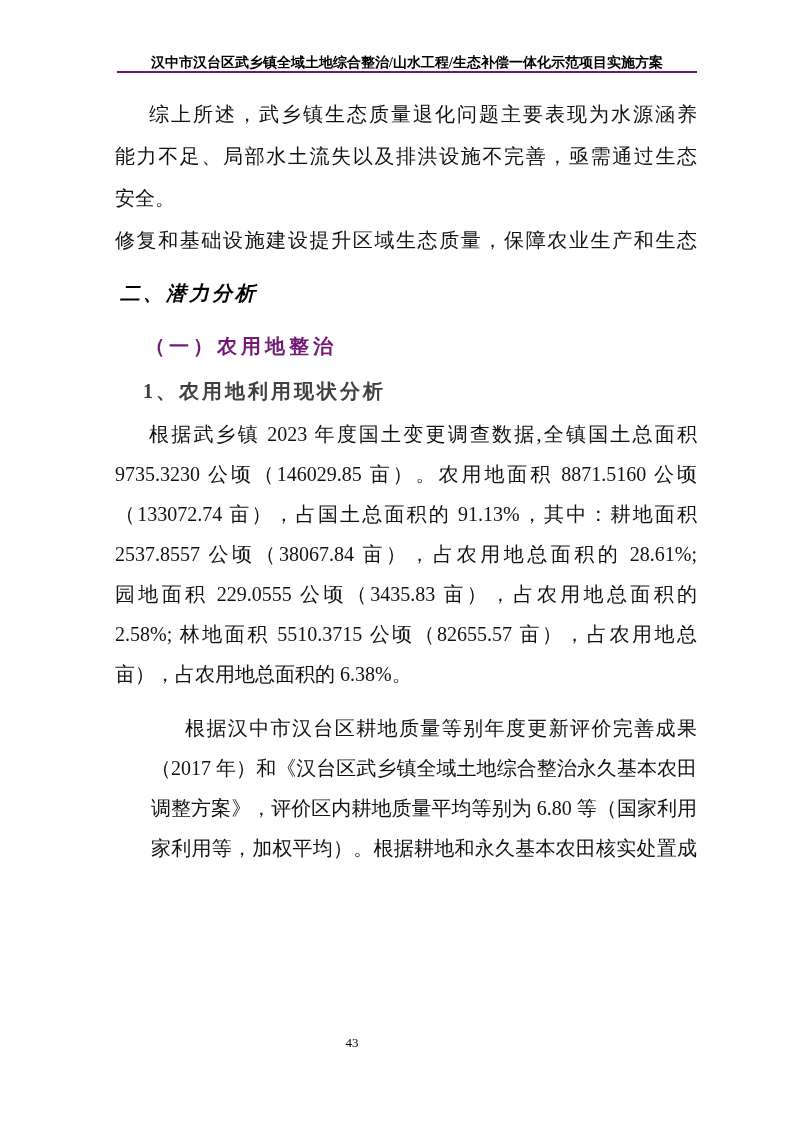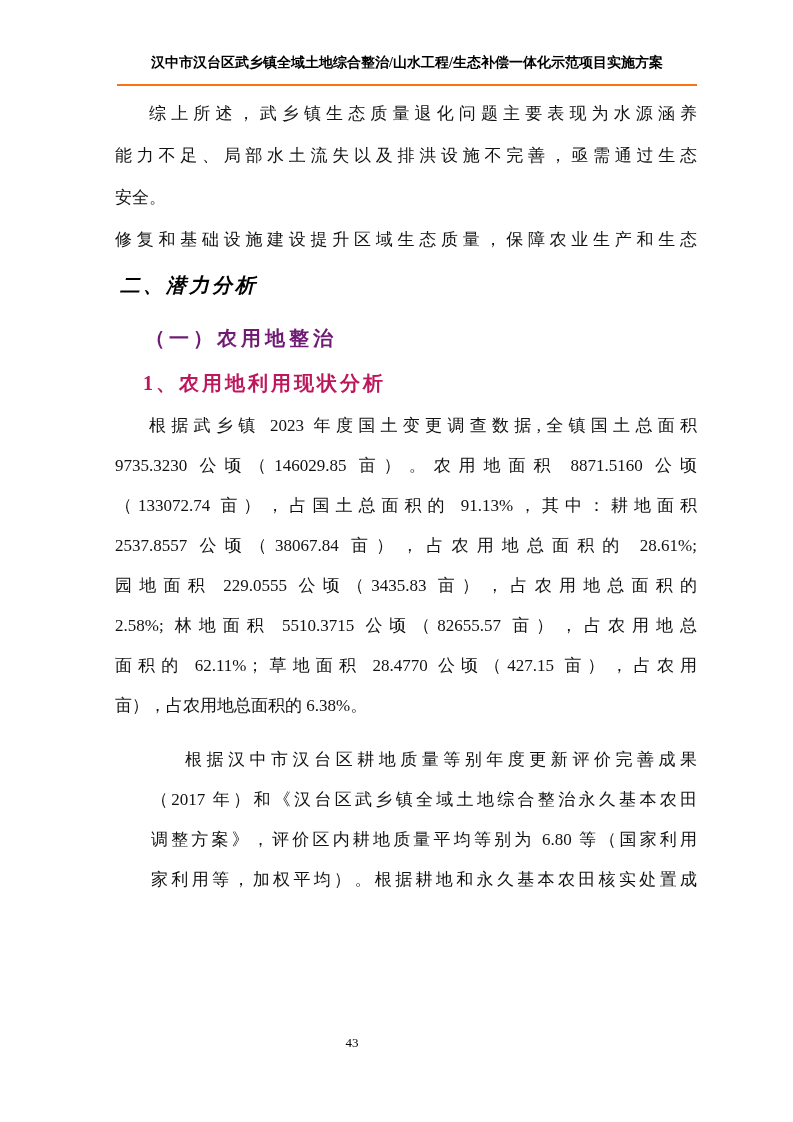--- a/index.html
+++ b/index.html
@@ -15,40 +15,40 @@
     overflow: hidden;
     font-family: "Liberation Serif", serif;
     color: #121212;
   }
   
   .header {
     position: absolute;
     top: 55px;
     left: 117px;
     width: 580px;
-    border-bottom: 2px solid #f97316;
-    padding-bottom: 13px;
+    border-bottom: 2px solid #701a75;
+    padding-bottom: 0;
   }
   .header-title {
     font-size: 14px;
     line-height: 16px;
     font-weight: bold;
     text-align: center;
     white-space: nowrap;
     color: #000000;
   }
   
   .content {
     position: absolute;
     top: 0;
     left: 115px;
     width: 582px;
   }
   .para {
-    font-size: 17px;
+    font-size: 20px;
     line-height: 40px;
   }
   .para .line {
     text-align: justify;
     text-align-last: justify;
     white-space: nowrap;
   }
   .para .line.first { text-indent: 34px; }
   .para .line.endline {
     text-align-last: left;
@@ -70,25 +70,25 @@
     letter-spacing: 4px;
     padding-left: 30px;
     color: #701a75;
   }
   .heading3 {
     font-size: 20px;
     line-height: 26px;
     font-weight: bold;
     letter-spacing: 3px;
     padding-left: 28px;
-    color: #be185d;
+    color: #404040;
   }
   
   .b0 { margin-top: 93px; line-height: 42px; }
-  .b1 { margin-top: 11px; }
+  .b1 { margin-top: 19px; }
   .b2 { margin-top: 27px; }
   .b3 { margin-top: 19px; }
   .b4 { margin-top: 10px; }
   .b5 { margin-top: 14px; margin-left: 36px; }
   
   .footer {
     position: absolute;
     top: 1033px;
     left: 0;
     width: 704px;
@@ -119,21 +119,20 @@
       <div class="heading1 b1">二、潜力分析</div>
       <div class="heading2 b2">（一）农用地整治</div>
       <div class="heading3 b3">1、农用地利用现状分析</div>
       <div class="para b4">
         <div class="line first">根据武乡镇 2023 年度国土变更调查数据,全镇国土总面积</div>
         <div class="line">9735.3230 公顷（146029.85 亩）。农用地面积 8871.5160 公顷</div>
         <div class="line">（133072.74 亩），占国土总面积的 91.13%，其中：耕地面积</div>
         <div class="line">2537.8557 公顷（38067.84 亩），占农用地总面积的 28.61%;</div>
         <div class="line">园地面积 229.0555 公顷（3435.83 亩），占农用地总面积的</div>
         <div class="line">2.58%; 林地面积 5510.3715 公顷（82655.57 亩），占农用地总</div>
-        <div class="line">面积的 62.11%；草地面积 28.4770 公顷（427.15 亩），占农用</div>
         <div class="line endline">亩），占农用地总面积的 6.38%。</div>
       </div>
       <div class="para b5">
         <div class="line first">根据汉中市汉台区耕地质量等别年度更新评价完善成果</div>
         <div class="line">（2017 年）和《汉台区武乡镇全域土地综合整治永久基本农田</div>
         <div class="line">调整方案》，评价区内耕地质量平均等别为 6.80 等（国家利用</div>
         <div class="line">家利用等，加权平均）。根据耕地和永久基本农田核实处置成</div>
       </div>
     </div>
 

